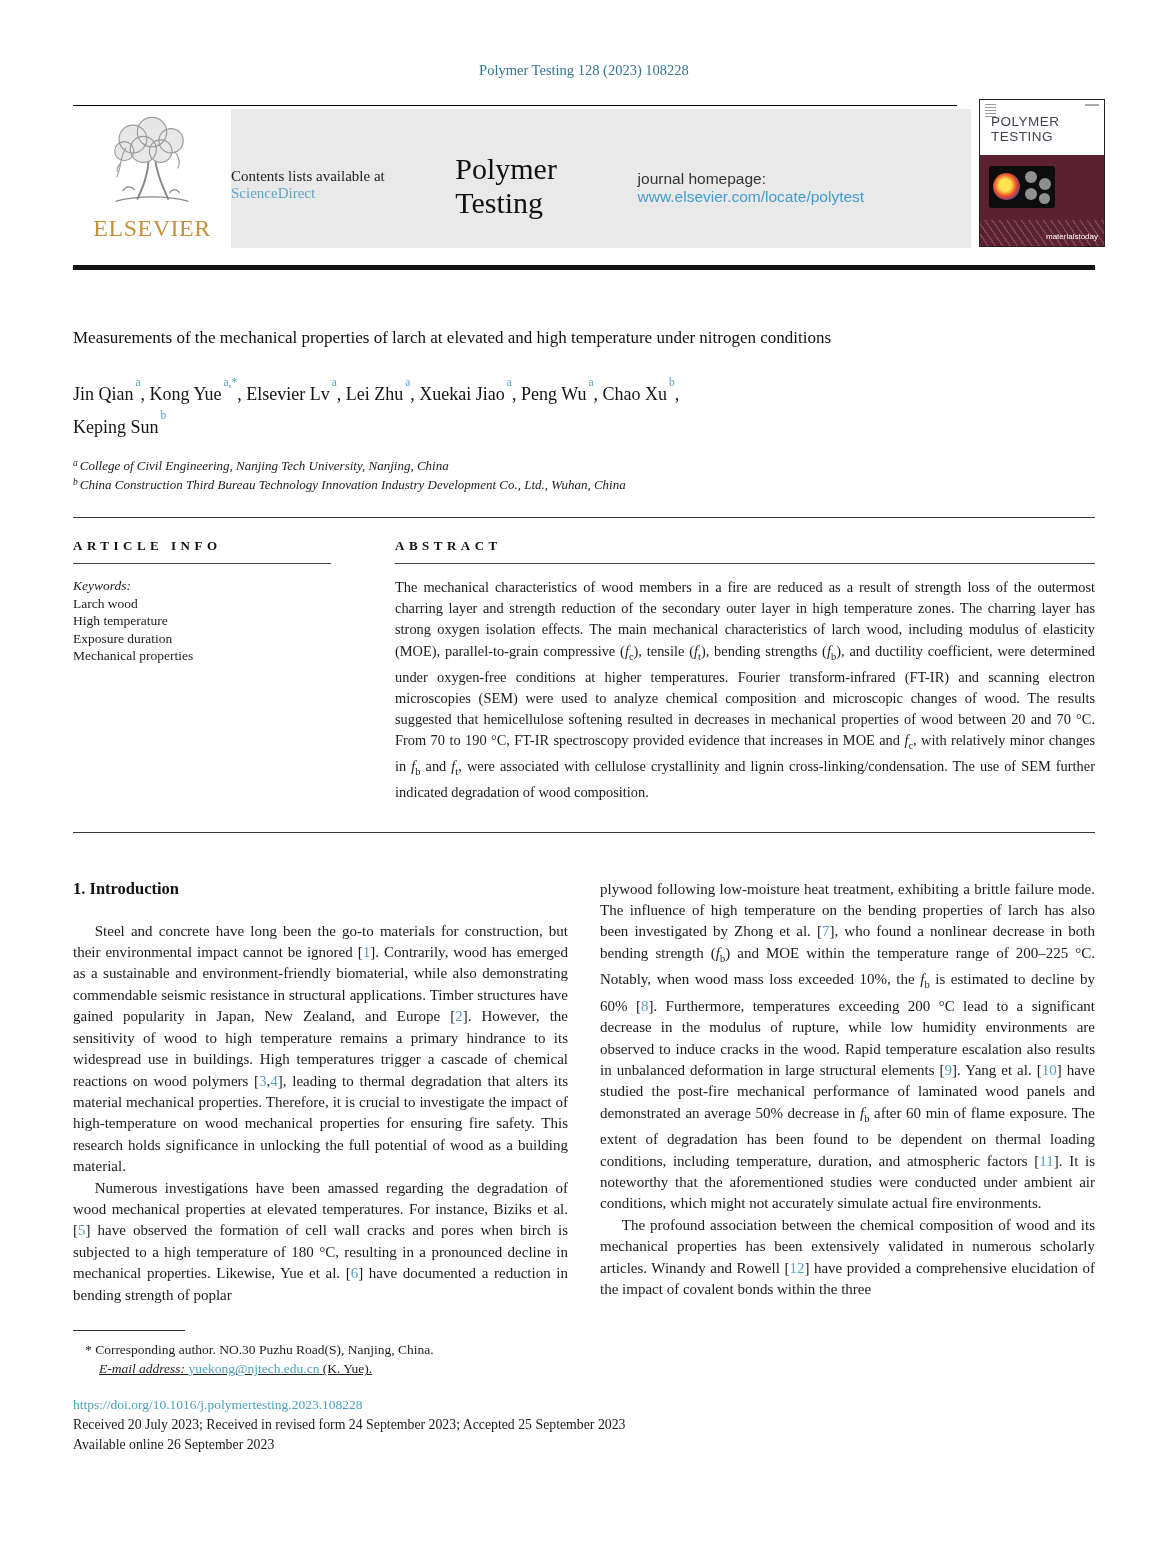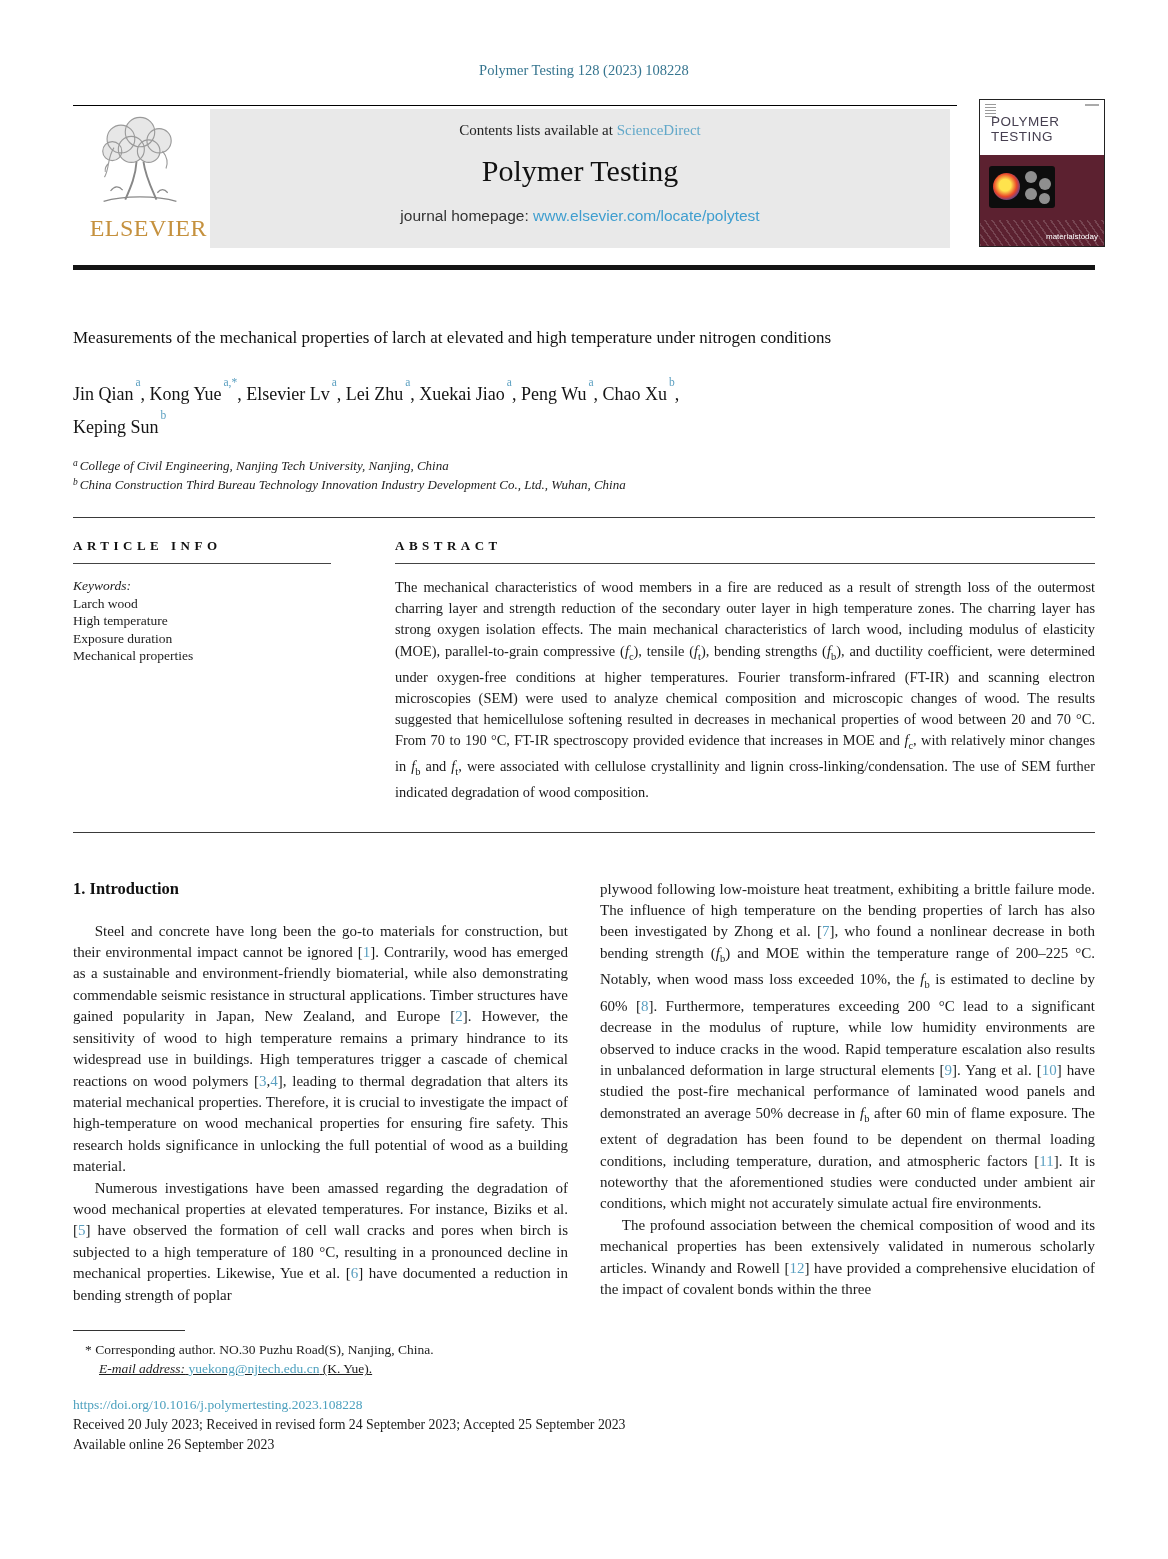--- a/index.html
+++ b/index.html
@@ -5,29 +5,29 @@
   html,body{margin:0;padding:0;}
   body{
     width:1168px;height:1559px;overflow:hidden;position:relative;
     background:#ffffff;color:#1c1c1c;
     font-family:"Liberation Serif", serif;
   }
   .citation{padding-top:62px;text-align:center;font-size:14.5px;color:#36758f;}
 
   .header{position:relative;margin:26px 73px 0;height:150px;}
   .header-topline{position:absolute;top:0;left:0;width:884px;border-top:1.5px solid #000;}
-  .gray-band{position:absolute;left:137px;top:4px;width:740px;height:139px;background:#e9e9e9;
-    display:flex;flex-direction:column;align-items:center;}
+  .gray-band{position:absolute;left:158px;top:4px;width:740px;height:139px;background:#e9e9e9;
+    display:flex;flex-direction:row;align-items:center;}
   .contents-line{margin-top:13px;font-size:15px;color:#222;}
   .journal-title{margin-top:15px;font-size:30px;color:#111;}
   .homepage-line{margin-top:19px;font-size:15.5px;font-family:"Liberation Sans",sans-serif;color:#333;}
   .link-blue{color:#62a8c9;}
   .link-url{color:#3f9ecf;text-align:right;}
 
-  .elsevier{position:absolute;left:0;top:8px;width:134px;text-align:right;}
+  .elsevier{position:absolute;left:12px;top:8px;width:134px;text-align:center;}
   .tree{width:108px;height:104px;display:block;margin:0 auto;}
   .elsevier-word{font-size:24px;color:#c5913e;letter-spacing:0.5px;margin-top:-2px;}
 
   .cover{position:absolute;left:906px;top:-6px;width:126px;height:148px;border:1px solid #222;background:#fef9c3;box-sizing:border-box;}
   .cover-top{position:relative;height:55px;background:#fff;}
   .cover-mark-left{position:absolute;left:5px;top:4px;width:11px;height:13px;
     background:repeating-linear-gradient(#9a9a9a 0 1px, transparent 1px 3px);}
   .cover-mark-right{position:absolute;right:5px;top:4px;width:14px;height:2px;background:#aaa;}
   .cover-title{padding:14px 0 0 11px;font-family:"Liberation Sans",sans-serif;font-size:13.5px;
     letter-spacing:0.5px;color:#474051;line-height:15px;font-weight:400;}

